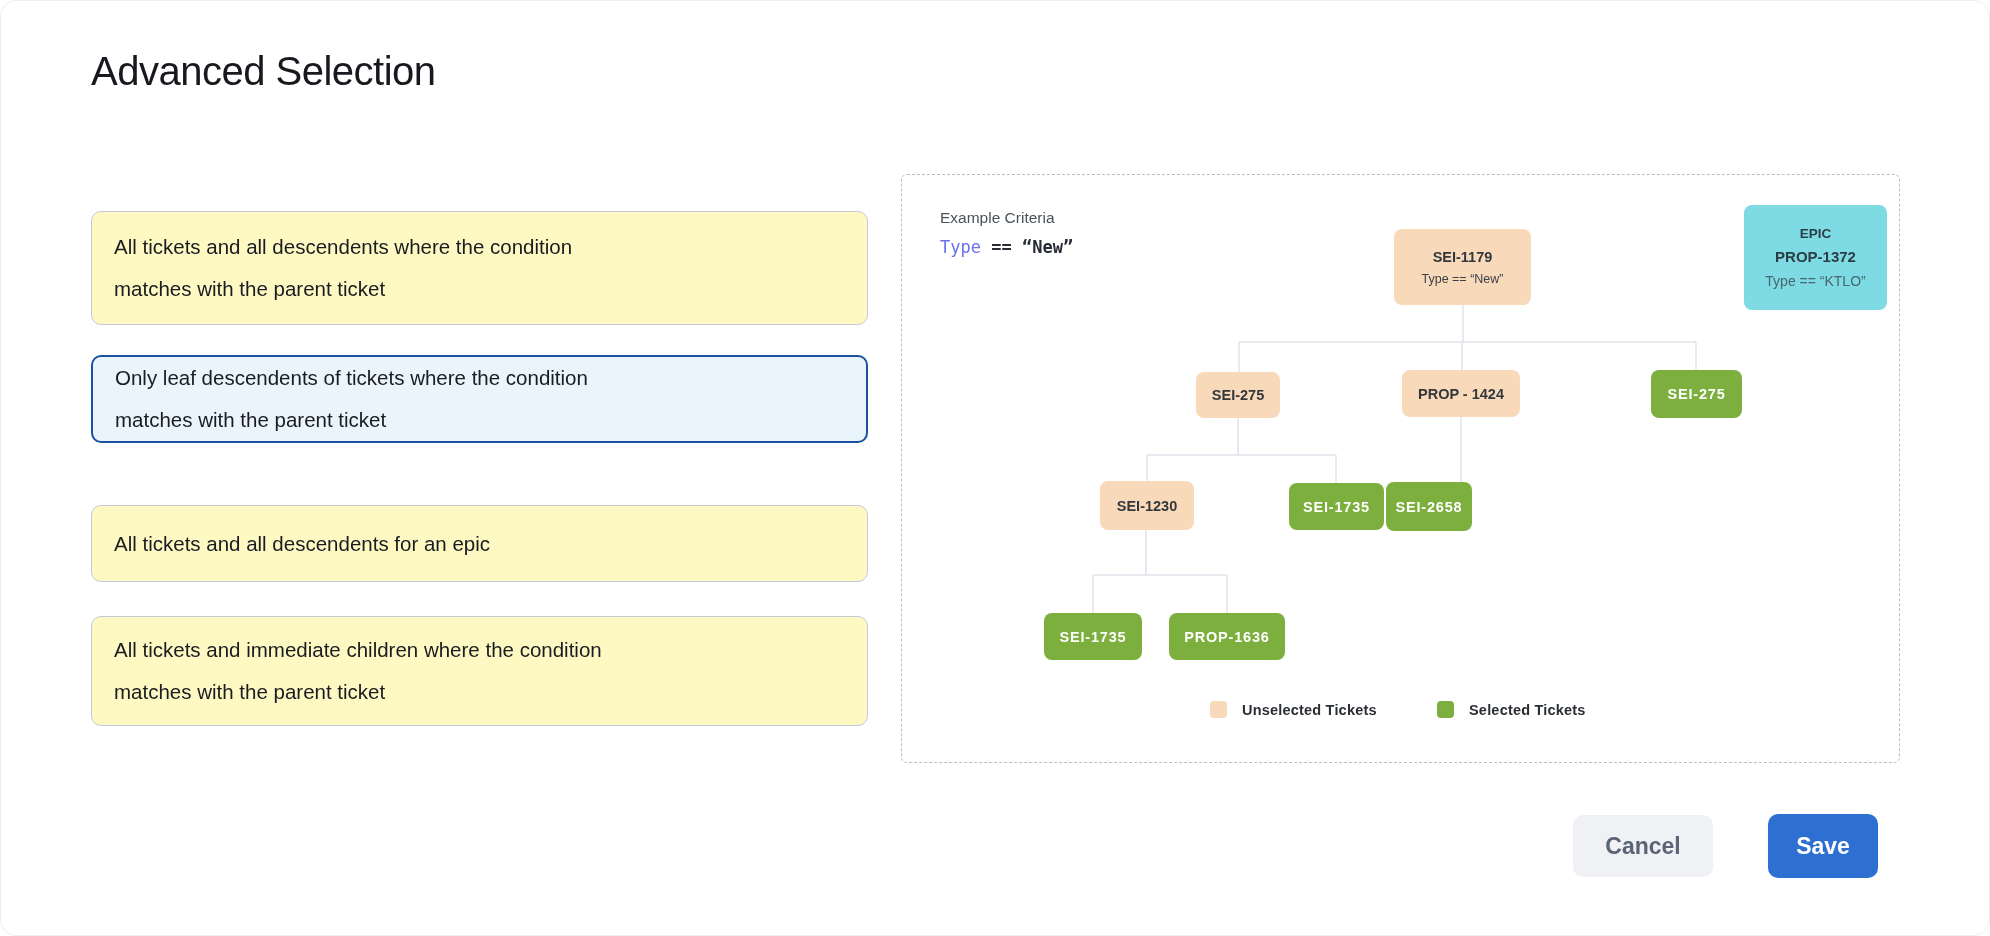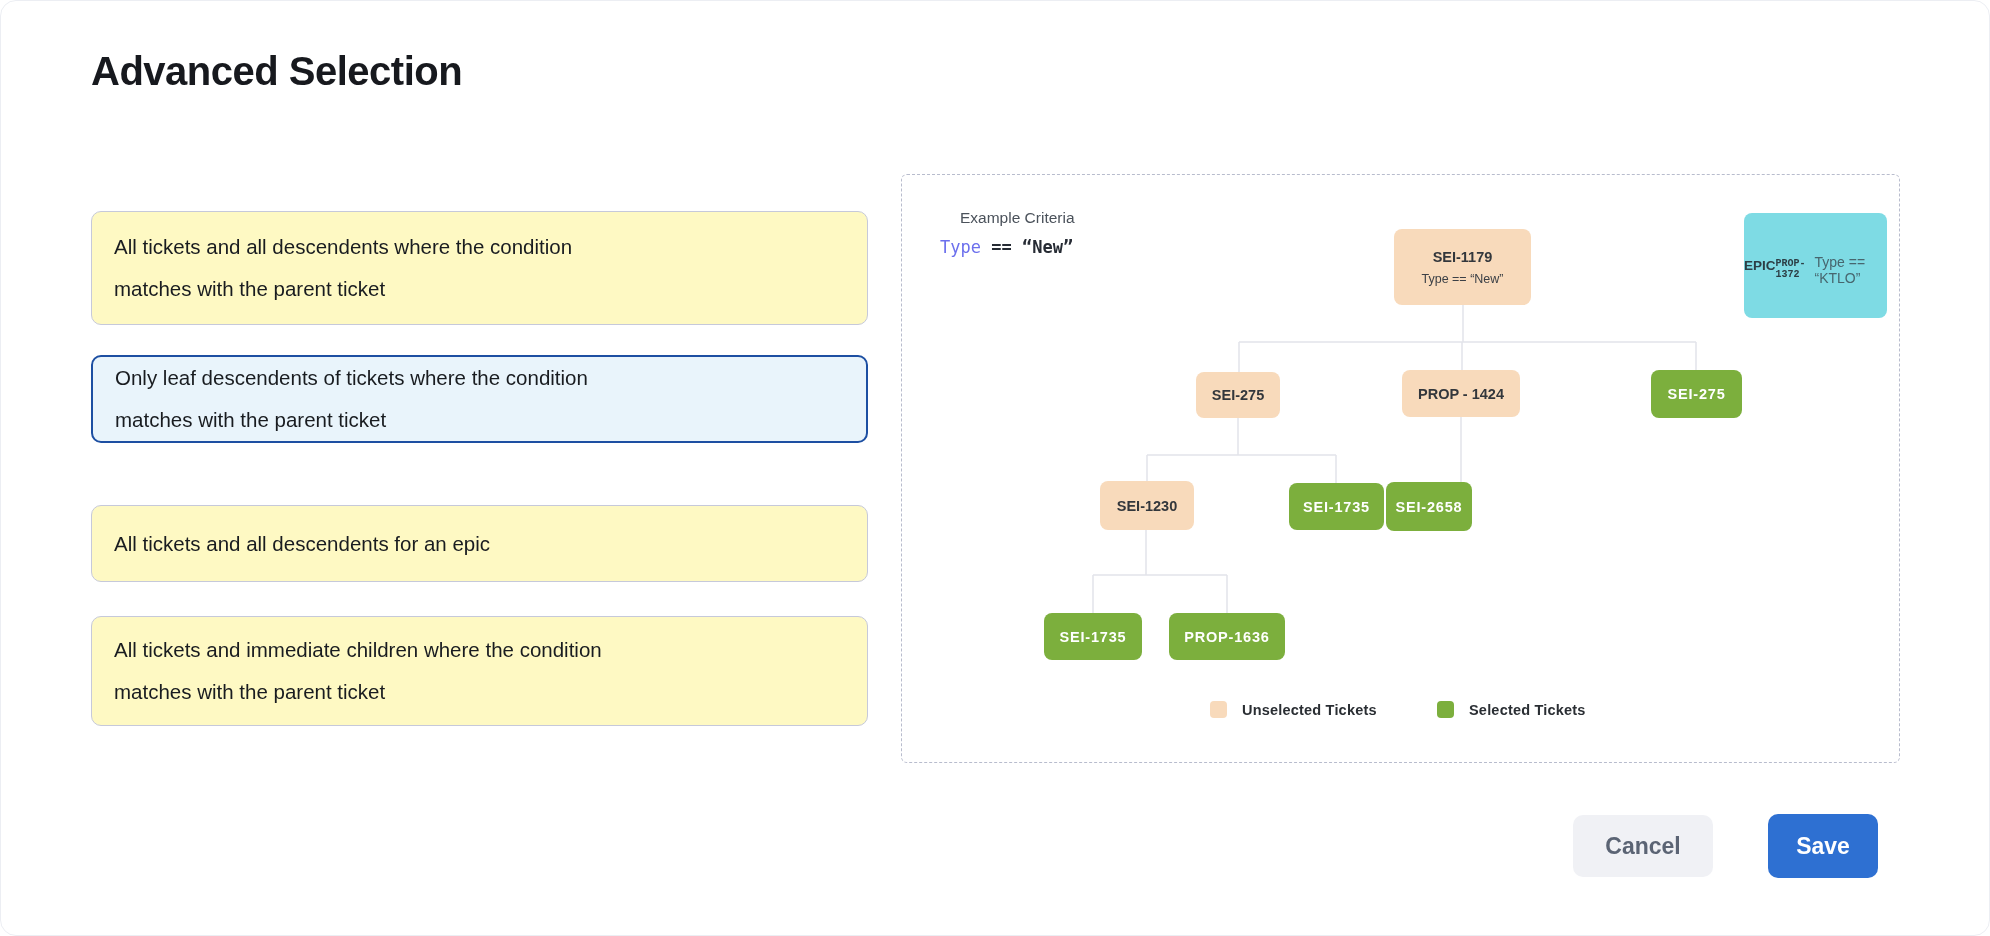--- a/index.html
+++ b/index.html
@@ -1,34 +1,34 @@
 <!DOCTYPE html>
 <html><head>
 <meta charset="utf-8">
 <style>
   * { margin:0; padding:0; box-sizing:border-box; }
   html,body { width:1990px; height:936px; background:#ffffff; font-family:"Liberation Sans",sans-serif; }
   .modal { position:absolute; inset:0; background:#fff; border:1px solid #eceef3; border-radius:16px; overflow:hidden; }
 
-  .page-title { position:absolute; left:90px; top:48px; font-size:40px; font-weight:700; color:#17191e; letter-spacing:-0.5px; }
+  .page-title { position:absolute; left:90px; top:48px; font-size:40px; font-weight:400; color:#17191e; letter-spacing:-0.5px; }
 
   
   .option-card { position:absolute; left:90px; width:777px; border:1.5px solid #c6c9da; border-radius:10px; background:#fef9c3;
                  display:flex; align-items:center; padding-left:22px; cursor:pointer; }
   .option-card[data-state="true"] { border:2px solid #1d4fa2; background:#e9f4fb; }
   .option-label { max-width:515px; font-size:20.5px; font-weight:500; color:#191c20; line-height:42px; }
   .card-1 { top:210px; height:114px; }
   .card-2 { top:354px; height:88px; }
   .card-3 { top:504px; height:77px; }
   .card-4 { top:615px; height:110px; }
 
   
   .example-panel { position:absolute; left:900px; top:173px; width:999px; height:589px;
                    border:1.5px dashed #b8bccd; border-radius:6px; }
-  .criteria-heading { position:absolute; left:38px; top:34px; font-size:15.5px; color:#4b525b;margin-left:20px; }
+  .criteria-heading { position:absolute; left:38px; top:34px; font-size:15.5px; color:#4b525b; }
   .criteria-code { position:absolute; left:38px; top:62px; font-family:"DejaVu Sans Mono",monospace; font-size:17px; }
   .criteria-code .field { color:#6c70ed; font-weight:500; }
   .criteria-code .op, .criteria-code .val { color:#262b34; font-weight:700; }
 
   .connectors { position:absolute; left:0; top:0; }
 
   .node { position:absolute; border-radius:8px; display:flex; flex-direction:column; align-items:center; justify-content:center;
           font-size:14.5px; font-weight:700; color:#33373c; }
   .node[data-state="unselected"] { background:#f8dabb; }
   .node[data-state="selected"]   { background:#7caf3d; color:#ffffff; letter-spacing:0.8px; }
@@ -38,23 +38,23 @@
   .n-1    { left:294px; top:197px; width:84px;  height:46px; }
   .n-2    { left:500px; top:195px; width:118px; height:47px; }
   .n-3    { left:749px; top:195px; width:91px;  height:48px; }
   .n-4    { left:198px; top:306px; width:94px;  height:49px; }
   .n-5    { left:387px; top:308px; width:95px;  height:47px; }
   .n-6    { left:484px; top:307px; width:86px;  height:49px; }
   .n-7    { left:142px; top:438px; width:98px;  height:47px; }
   .n-8    { left:267px; top:438px; width:116px; height:47px; }
 
   .epic-card { position:absolute; left:842px; top:30px; width:143px; height:105px; background:#7edbe4; border-radius:8px;
-               display:flex; flex-direction:row; align-items:center; justify-content:center;margin-top:8px; }
+               display:flex; flex-direction:column; align-items:center; justify-content:center; }
   .epic-card .l1 { font-size:13.5px; font-weight:700; color:#2c3e45; }
-  .epic-card .l2 { font-size:10px; font-weight:700; color:#2c3e45; margin-top:7px;font-family:Liberation Mono, monospace; }
+  .epic-card .l2 { font-size:15px; font-weight:700; color:#2c3e45; margin-top:7px; }
   .epic-card .l3 { font-size:14px; color:#47666e; margin-top:8px; }
 
   .legend-item { position:absolute; top:526px; display:flex; align-items:center; }
   .legend-1 { left:308px; } .legend-2 { left:535px; }
   .legend-swatch { width:17px; height:17px; border-radius:4px; }
   .legend-label { margin-left:15px; font-size:14.5px; font-weight:700; color:#2a2e33; letter-spacing:0.2px; }
 
   
   .btn { position:absolute; border:none; border-radius:10px; font-family:"Liberation Sans",sans-serif; font-size:23px; font-weight:700; cursor:pointer; }
   .btn-cancel { left:1572px; top:814px; width:140px; height:62px; background:#f0f1f5; color:#5b6474; }

